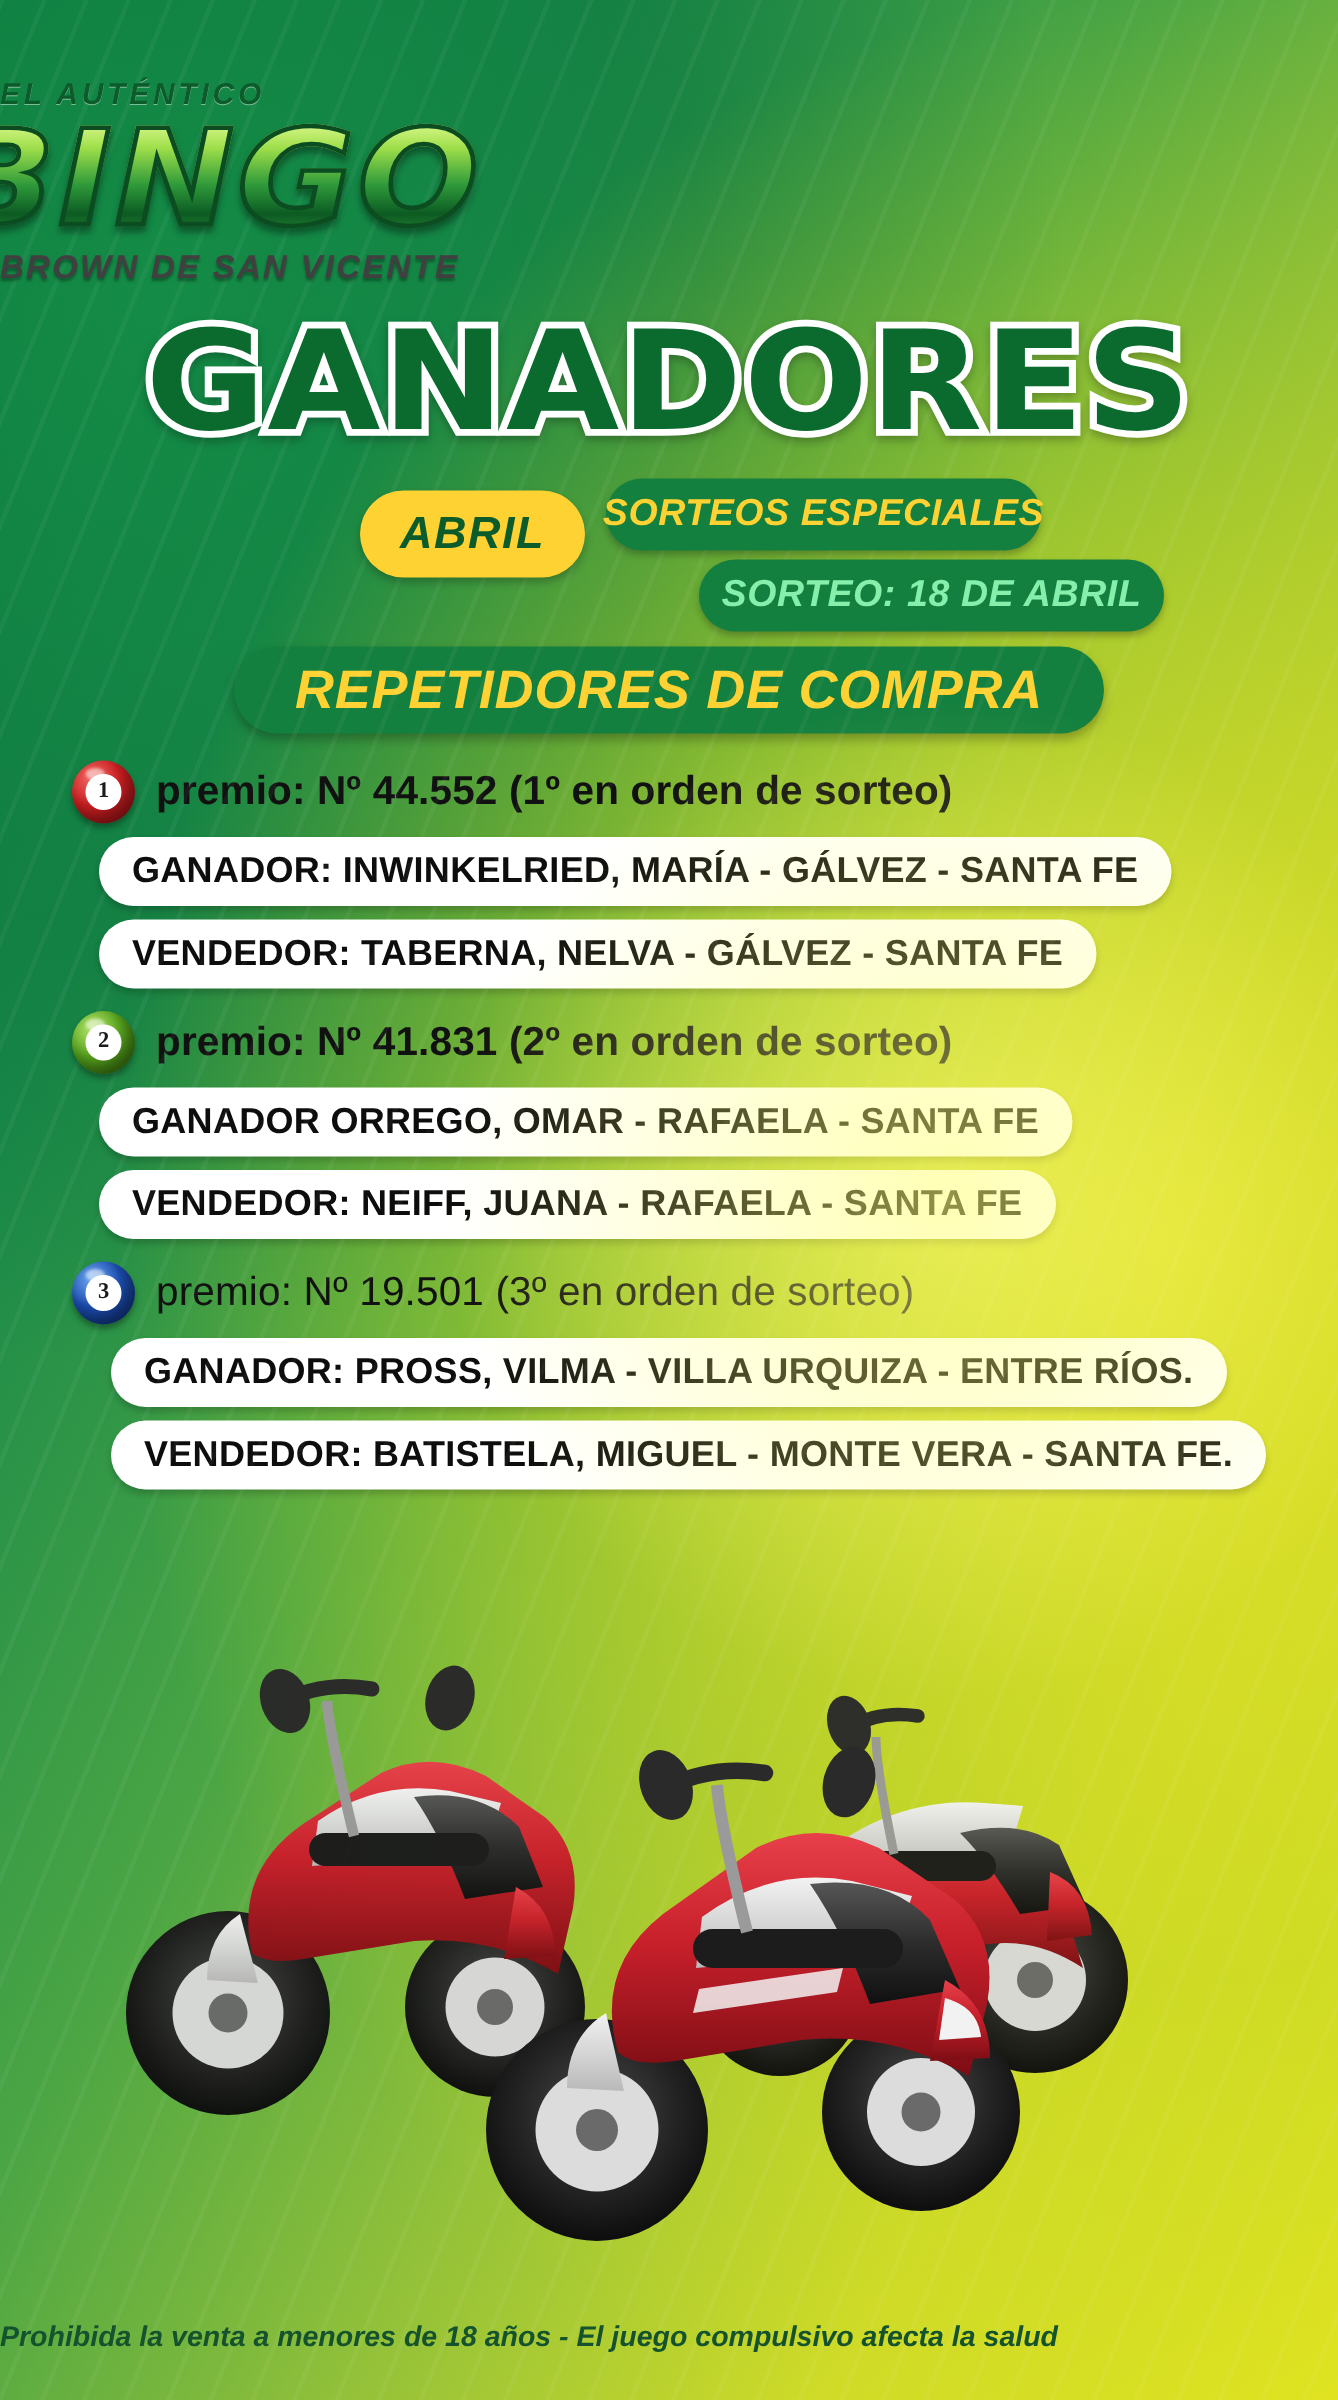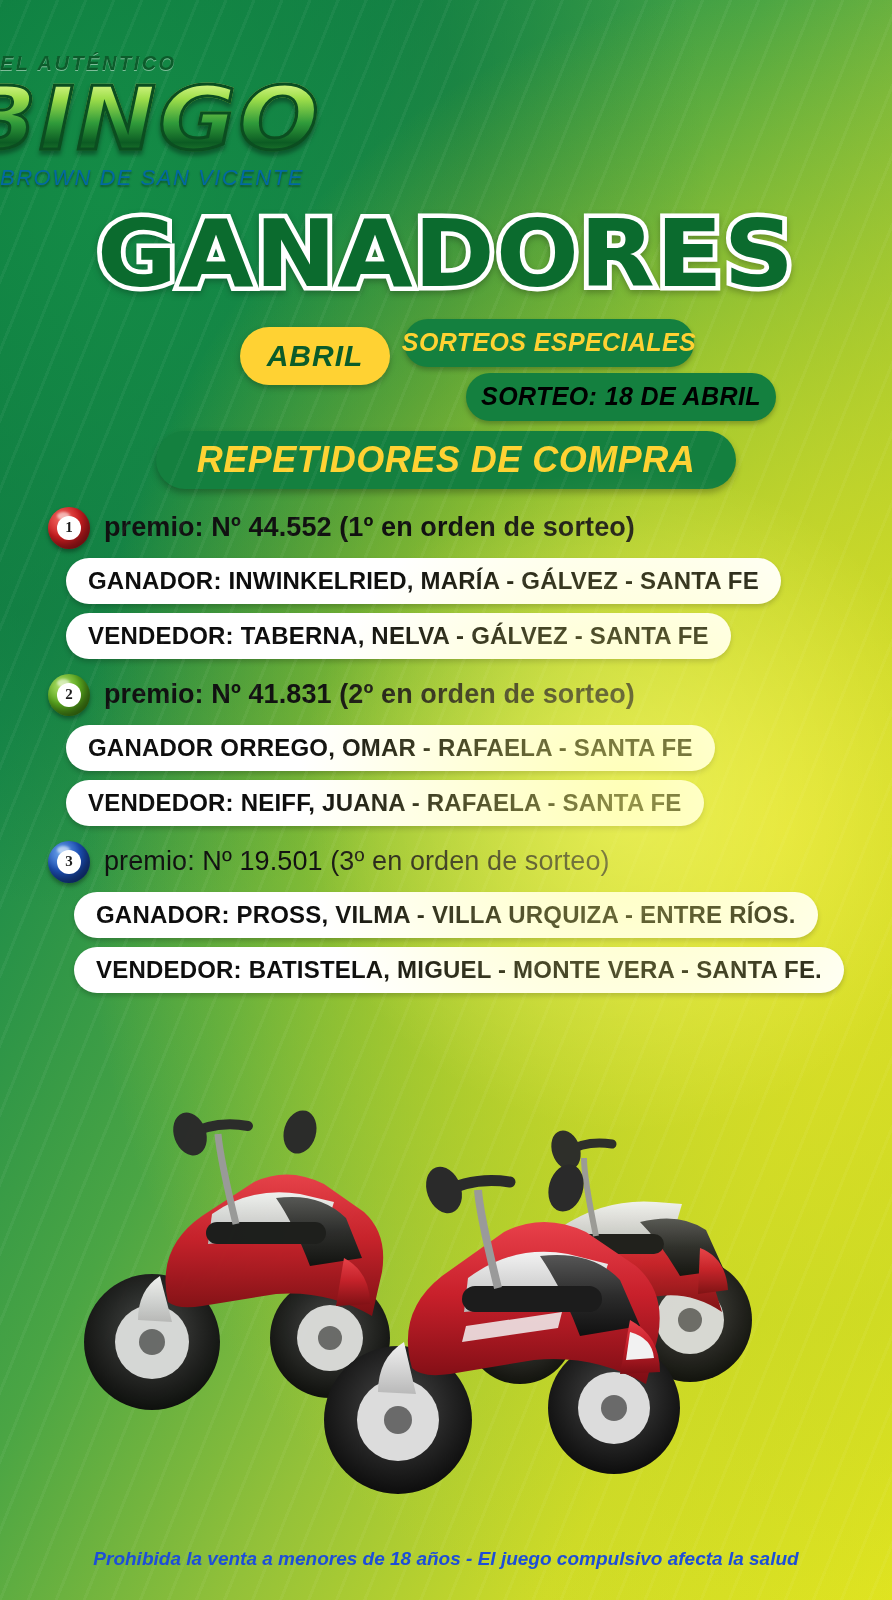--- a/index.html
+++ b/index.html
@@ -66,24 +66,24 @@
     color: transparent;
     -webkit-text-stroke: 3px #0b4d20;
     paint-order: stroke fill;
     filter: drop-shadow(0 4px 2px rgba(0,0,0,0.35));
     font-family: "DejaVu Sans", sans-serif;
     transform: scaleX(1.08);
   }
   .logo-sub {
     margin-top: 4px;
     font-size: 22px;
-    font-weight: 400;
+    font-weight: 700;
     font-style: italic;
     letter-spacing: 1.5px;
-    color: #0369a1;
+    color: #404040;
     text-shadow: 0 2px 2px rgba(0,0,0,0.35);
   }
 
   
   .headline {
     margin-top: 18px;
     text-align: center;
     font-size: 92px;
     line-height: 1;
     font-weight: 800;
@@ -127,21 +127,21 @@
     background: #14803f;
     color: #ffd233;
     font-size: 25px;
     letter-spacing: 0.4px;
     box-shadow: 0 3px 5px rgba(0,0,0,0.25);
   }
   .pill-date {
     left: 466px; top: 56px;
     width: 310px; height: 48px;
     background: #14803f;
-    color: #000000;
+    color: #86efac;
     font-size: 25px;
     letter-spacing: 0.4px;
     box-shadow: 0 3px 5px rgba(0,0,0,0.25);
   }
 
   .pill-section {
     margin: 4px auto 0;
     width: 580px; height: 58px;
     background: #14803f;
     color: #ffd233;
@@ -237,25 +237,24 @@
     top: 990px;
     height: 520px;
   }
   .scooters svg { display: block; width: 892px; height: 520px; }
 
   
   .footer {
     position: absolute;
     left: 0; right: 0;
     bottom: 30px;
-    text-align: center;
     font-size: 19px;
     font-weight: 700;
     font-style: italic;
-    color: #1d4ed8;
+    color: #14532d;
   }
 </style>
 </head>
 <body>
 
 <div class="page">
   <div class="bg-streaks"></div>
   <div class="bg-glow"></div>
 
   <div class="logo-block">

